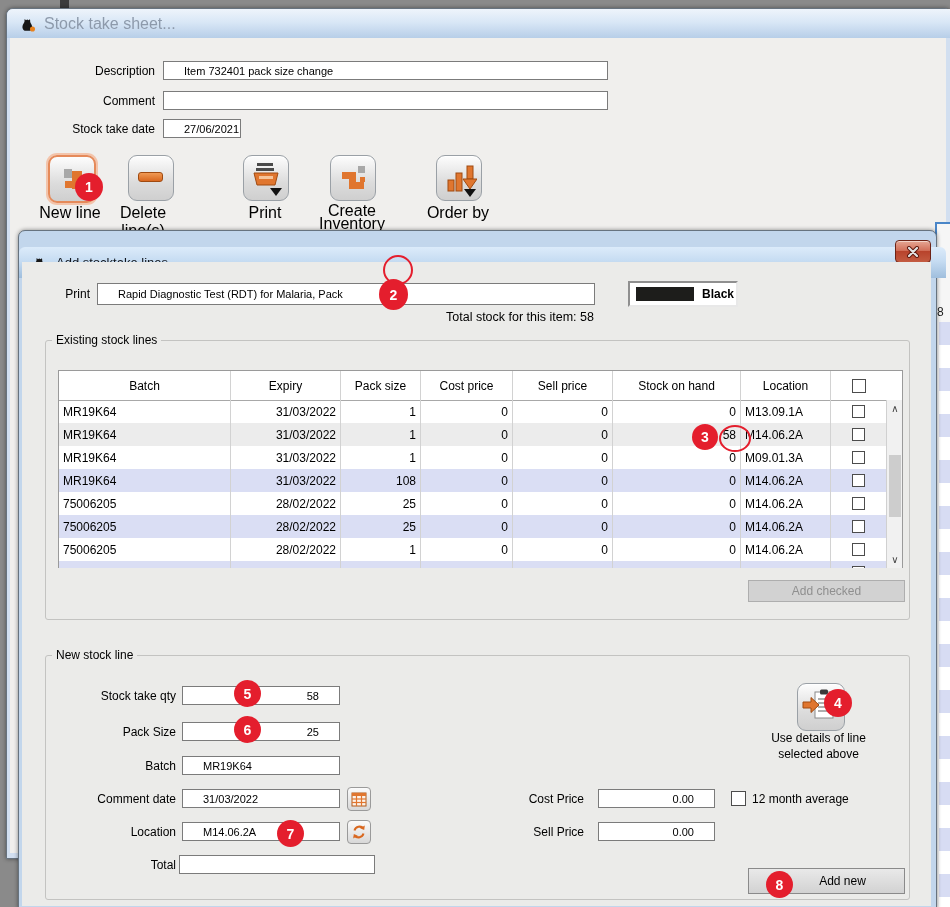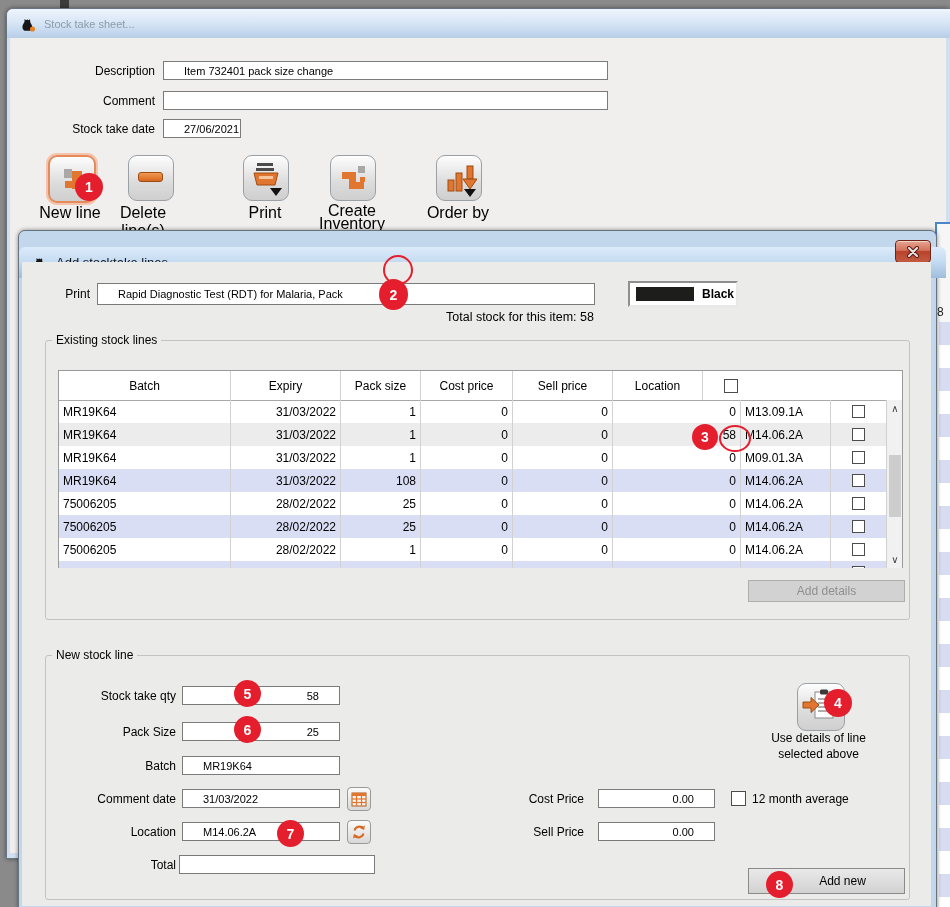--- a/index.html
+++ b/index.html
@@ -4,21 +4,21 @@
 <style>
   html,body{margin:0;padding:0;}
   body{font-family:"Liberation Sans",sans-serif;background:#8a8a8a;}
   #canvas{position:relative;width:950px;height:907px;overflow:hidden;background:#8a8a8a;}
   .abs{position:absolute;}
   .grp{position:absolute;left:0;top:0;width:0;height:0;overflow:visible;}
 
   
   .win-frame{background:#d2dff0;border:1px solid #67737f;box-shadow:0 0 4px rgba(0,0,0,.45);}
   .titlebar{background:linear-gradient(180deg,#eef4fb 0%,#d9e7f6 45%,#b7cee8 100%);display:flex;align-items:center;gap:7px;padding-left:12px;border-radius:6px 6px 0 0;}
-  .title-main{font-size:11px;color:#8d9aab;}
+  .title-main{font-size:16px;color:#8d9aab;}
   .title-dlg{font-size:13px;color:#10151c;}
   .win-content{background:#f0efed;}
   .dlg-content{background:#ebebe9;}
 
   
   .lb{position:absolute;font-size:12px;color:#000;text-align:right;white-space:nowrap;}
   .lb-l{text-align:left;}
   .in{position:absolute;background:#fff;border:1px solid #7b7b7b;font-size:11px;color:#000;padding:1px 20px;display:flex;align-items:center;box-sizing:border-box;}
   .in.num{justify-content:flex-end;}
   .gbox{position:absolute;border:1px solid #c3c3c1;border-radius:3px;}
@@ -196,20 +196,21 @@
     <div class="gbox" style="left:45px;top:340px;width:863px;height:278px;"></div>
     <div class="gleg" style="left:52px;top:333px;">Existing stock lines</div>
 
     <div class="tablewrap">
       <div class="thead">
         <div class="hc w-batch">Batch</div>
         <div class="hc w-exp">Expiry</div>
         <div class="hc w-pack">Pack size</div>
         <div class="hc w-cost">Cost price</div>
         <div class="hc w-sell">Sell price</div>
+        <div class="hc w-soh">Stock on hand</div>
         <div class="hc w-loc">Location</div>
         <div class="hc w-chk">
             <span class="cbx" style="width:14px;height:14px;"></span>
           </div>
       </div>
       <div class="tbody">
           <div class="t-row">
             <div class="tc l w-batch">MR19K64</div>
             <div class="tc r w-exp">31/03/2022</div>
             <div class="tc r w-pack">1</div>
@@ -307,21 +308,21 @@
           </div>
         </div>
       <div class="sbar">
         <div class="s-arrow" style="top:0;">∧</div>
         <div class="s-thumb"></div>
         <div class="s-arrow" style="bottom:0;">∨</div>
       </div>
     </div>
 
     <div class="pushbtn btn-disabled" style="left:748px;top:580px;width:157px;height:22px;">
-      <span>Add details</span>
+      <span>Add checked</span>
     </div>
 
     <div class="gbox" style="left:45px;top:655px;width:863px;height:243px;"></div>
     <div class="gleg" style="left:52px;top:648px;">New stock line</div>
 
     <div class="lb" style="left:56px;top:689px;width:120px;">Stock take qty</div>
     <div class="in num" style="left:182px;top:686px;width:158px;height:19px;">
         <span>58</span>
       </div>
 

